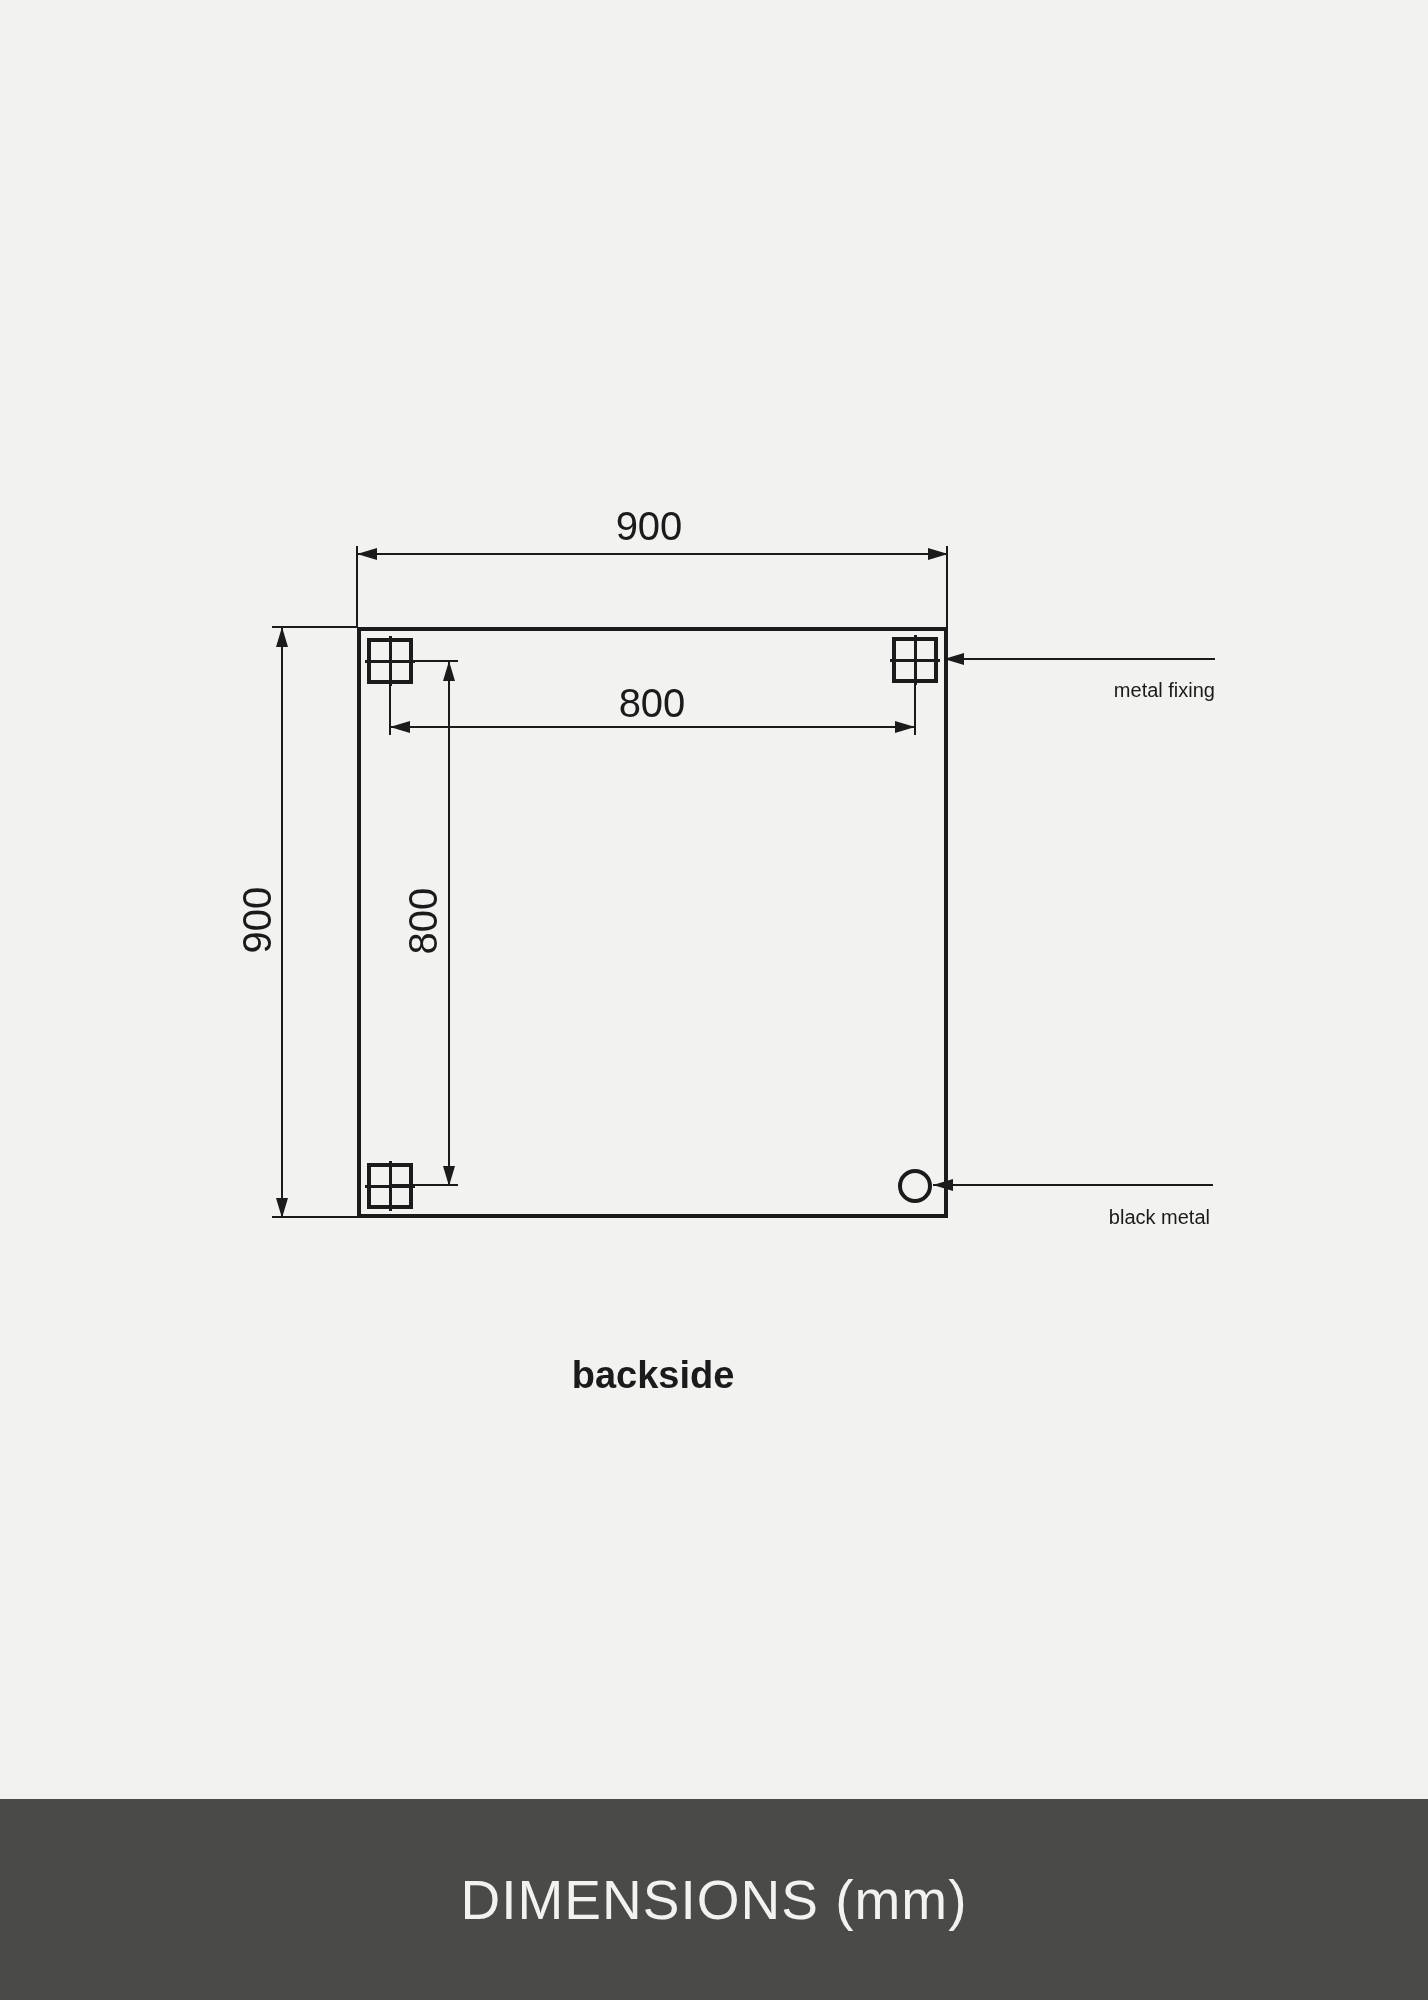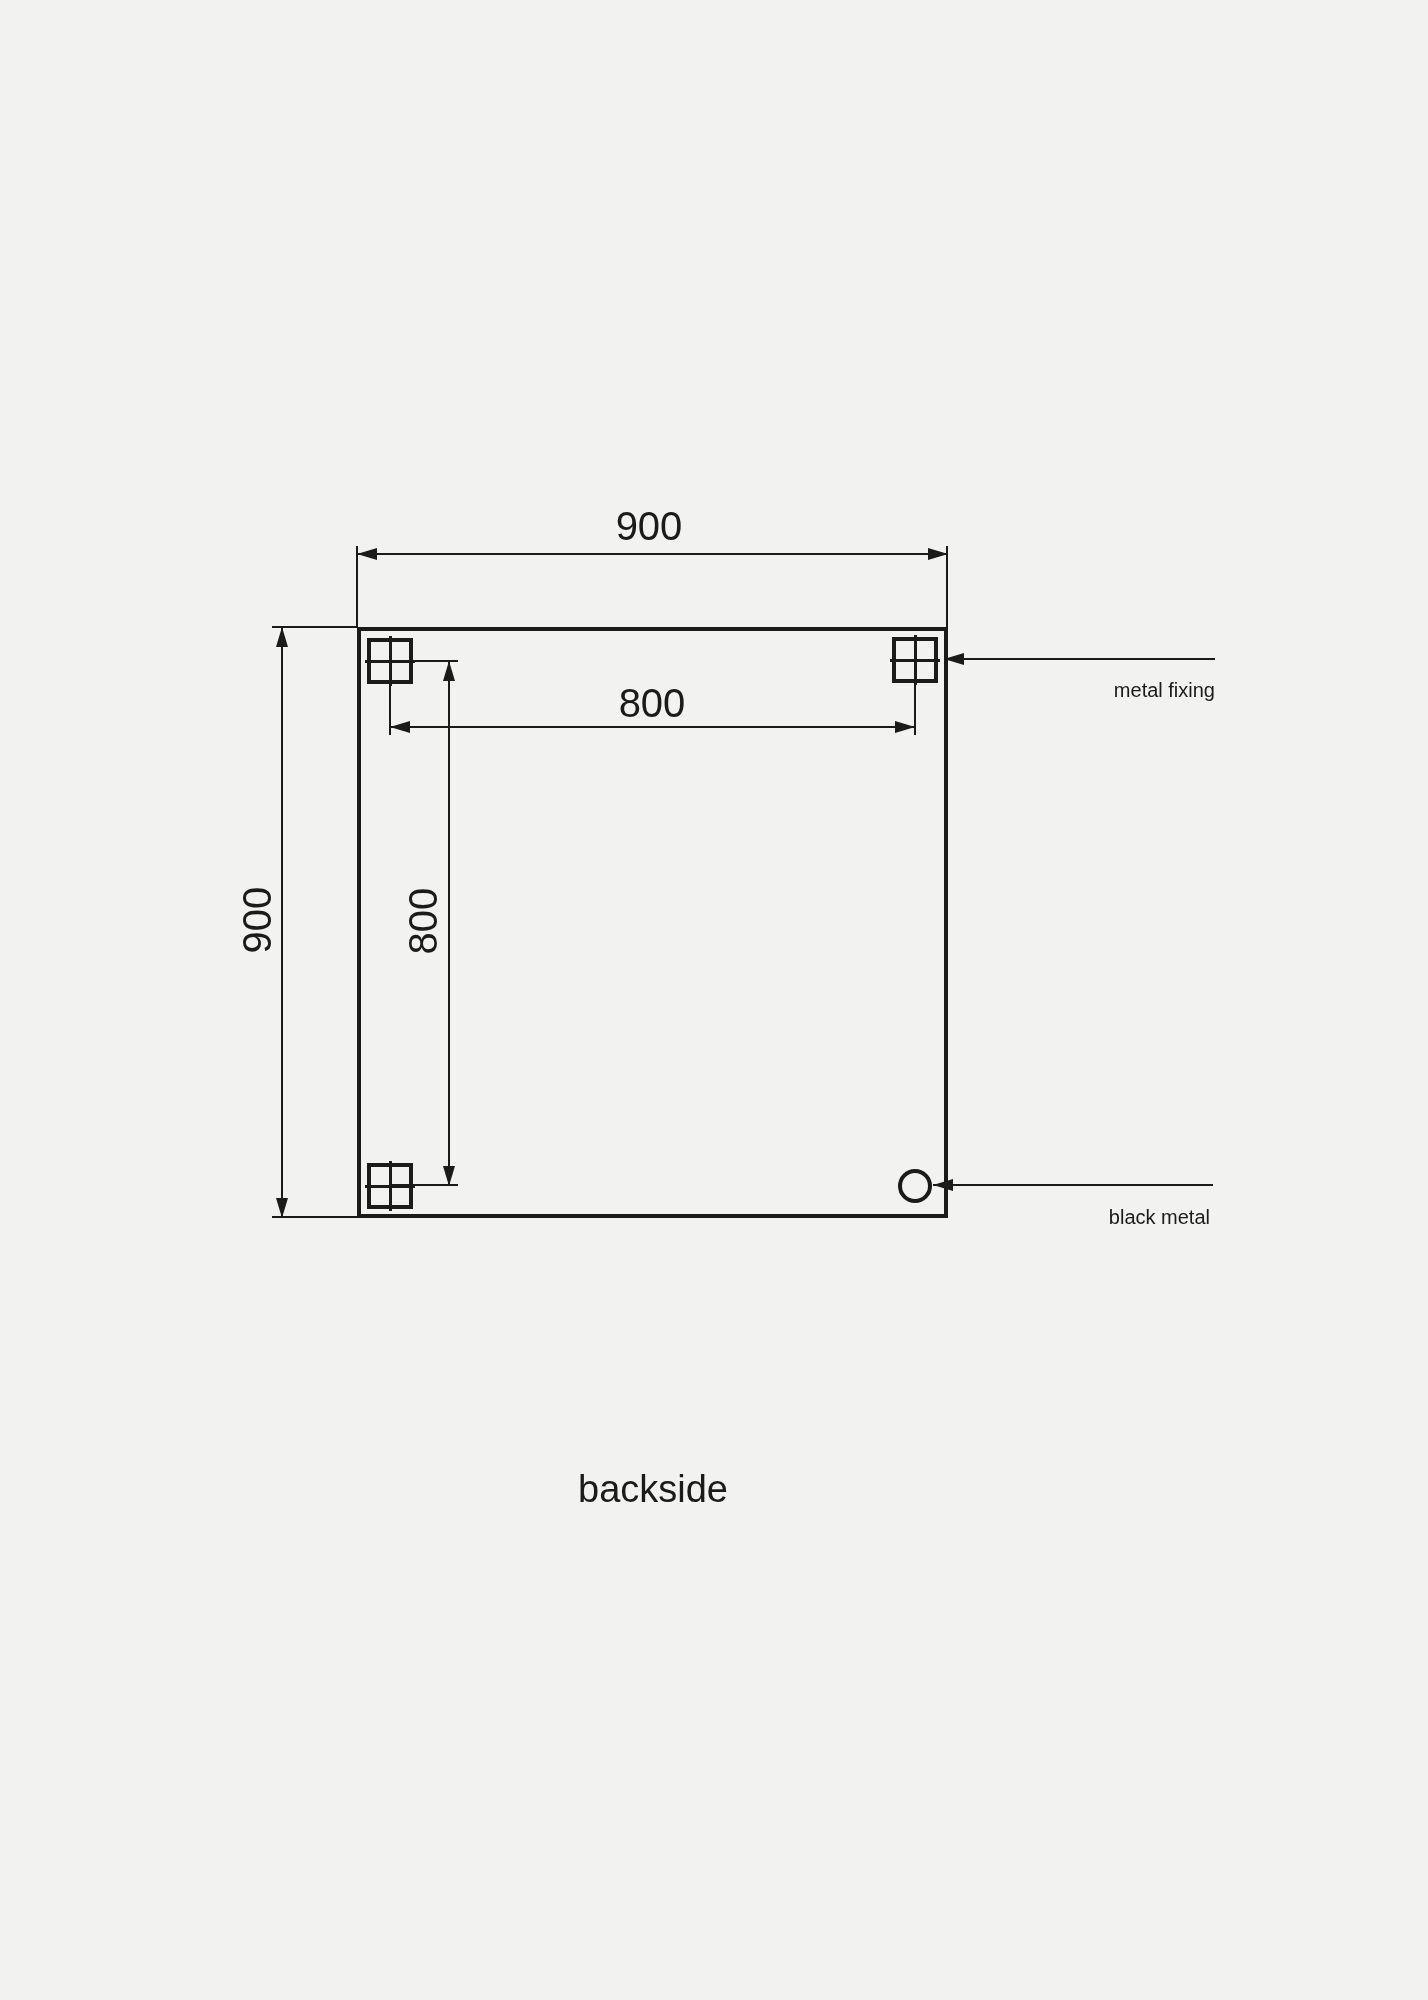--- a/index.html
+++ b/index.html
@@ -145,16 +145,19 @@
   <div class="ctr-rot dim-num" style="left:423px; top:921px;">800</div>
 
   <div class="hline" style="left:944px; top:658px; width:271px;"></div>
   <div class="arr arr-left" style="left:944px; top:653px;"></div>
   <div class="callout-label" style="left:1215px; top:679px;">metal fixing</div>
 
   <div class="hline" style="left:933px; top:1184px; width:280px;"></div>
   <div class="arr arr-left" style="left:933px; top:1179px;"></div>
   <div class="callout-label" style="left:1210px; top:1206px;">black metal</div>
 
-  <div class="ctr view-label" style="left:653px; top:1489px;">backside</div>
+  <div class="ctr view-label" style="left:653px; top:1375px;font-weight:bold;">backside</div>
 
+  <div class="footer">
+    <div class="footer-title">DIMENSIONS (mm)</div>
+  </div>
 
 </div>
 
 </body></html>

